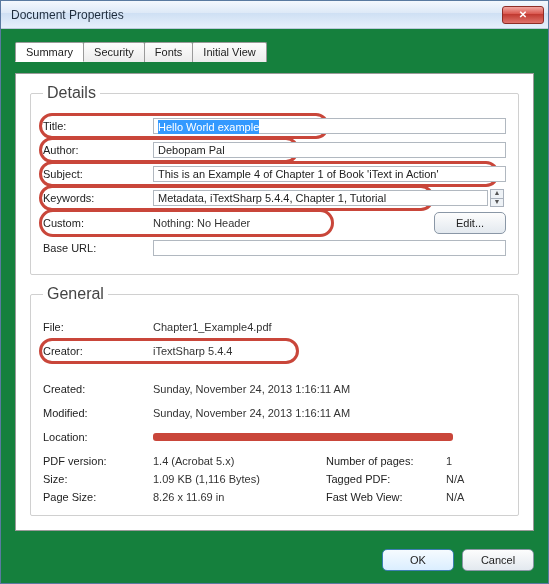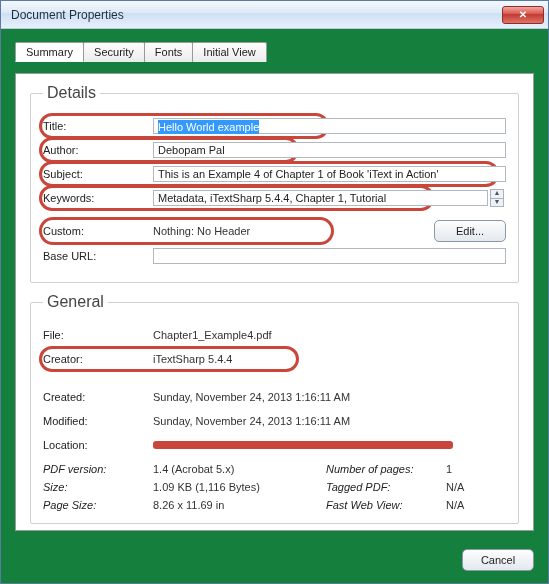--- a/index.html
+++ b/index.html
@@ -176,21 +176,21 @@
     cursor: pointer;
     color: #555;
   }
   .spin span:first-child { border-bottom: none; }
   .grid2 {
     display: grid;
     grid-template-columns: 110px 1fr 120px 60px;
     row-gap: 6px;
     align-items: center;
   }
-  .grid2 .g-lbl { color: #222; font-style: italic; }
+  .grid2 .g-lbl { color: #222; }
   .grid2 .g-val { color: #333; }
   .redacted {
     display: inline-block;
     width: 300px;
     height: 8px;
     background: #c9463a;
     border-radius: 3px;
   }
   .buttonbar {
     display: flex;
@@ -257,21 +257,21 @@
           <div class="lbl">Keywords:</div>
           <div class="val subj-input-wrap">
             <input class="input kw" type="text" value="Metadata, iTextSharp 5.4.4, Chapter 1, Tutorial" style="">
             <span class="spin">
               <span>▲</span>
               <span>▼</span>
             </span>
           </div>
         </div>
 
-        <div class="row" style="margin-top:12px;">
+        <div class="row" style="margin-top:4px;">
           <div class="ring" style="width:295px;"></div>
           <div class="lbl">Custom:</div>
           <div class="val">Nothing: No Header</div>
           <div class="edit-btn-wrap">
             <button class="btn">Edit...</button>
           </div>
         </div>
 
         <div class="row">
           <div class="lbl">Base URL:</div>
@@ -326,15 +326,16 @@
           <div class="g-lbl">Page Size:</div>
           <div class="g-val">8.26 x 11.69 in</div>
           <div class="g-lbl">Fast Web View:</div>
           <div class="g-val">N/A</div>
         </div>
       </fieldset>
     </div>
   </div>
 
   <div class="buttonbar">
+    <button class="btn primary">OK</button>
     <button class="btn">Cancel</button>
   </div>
 </div>
 
 </body></html>

